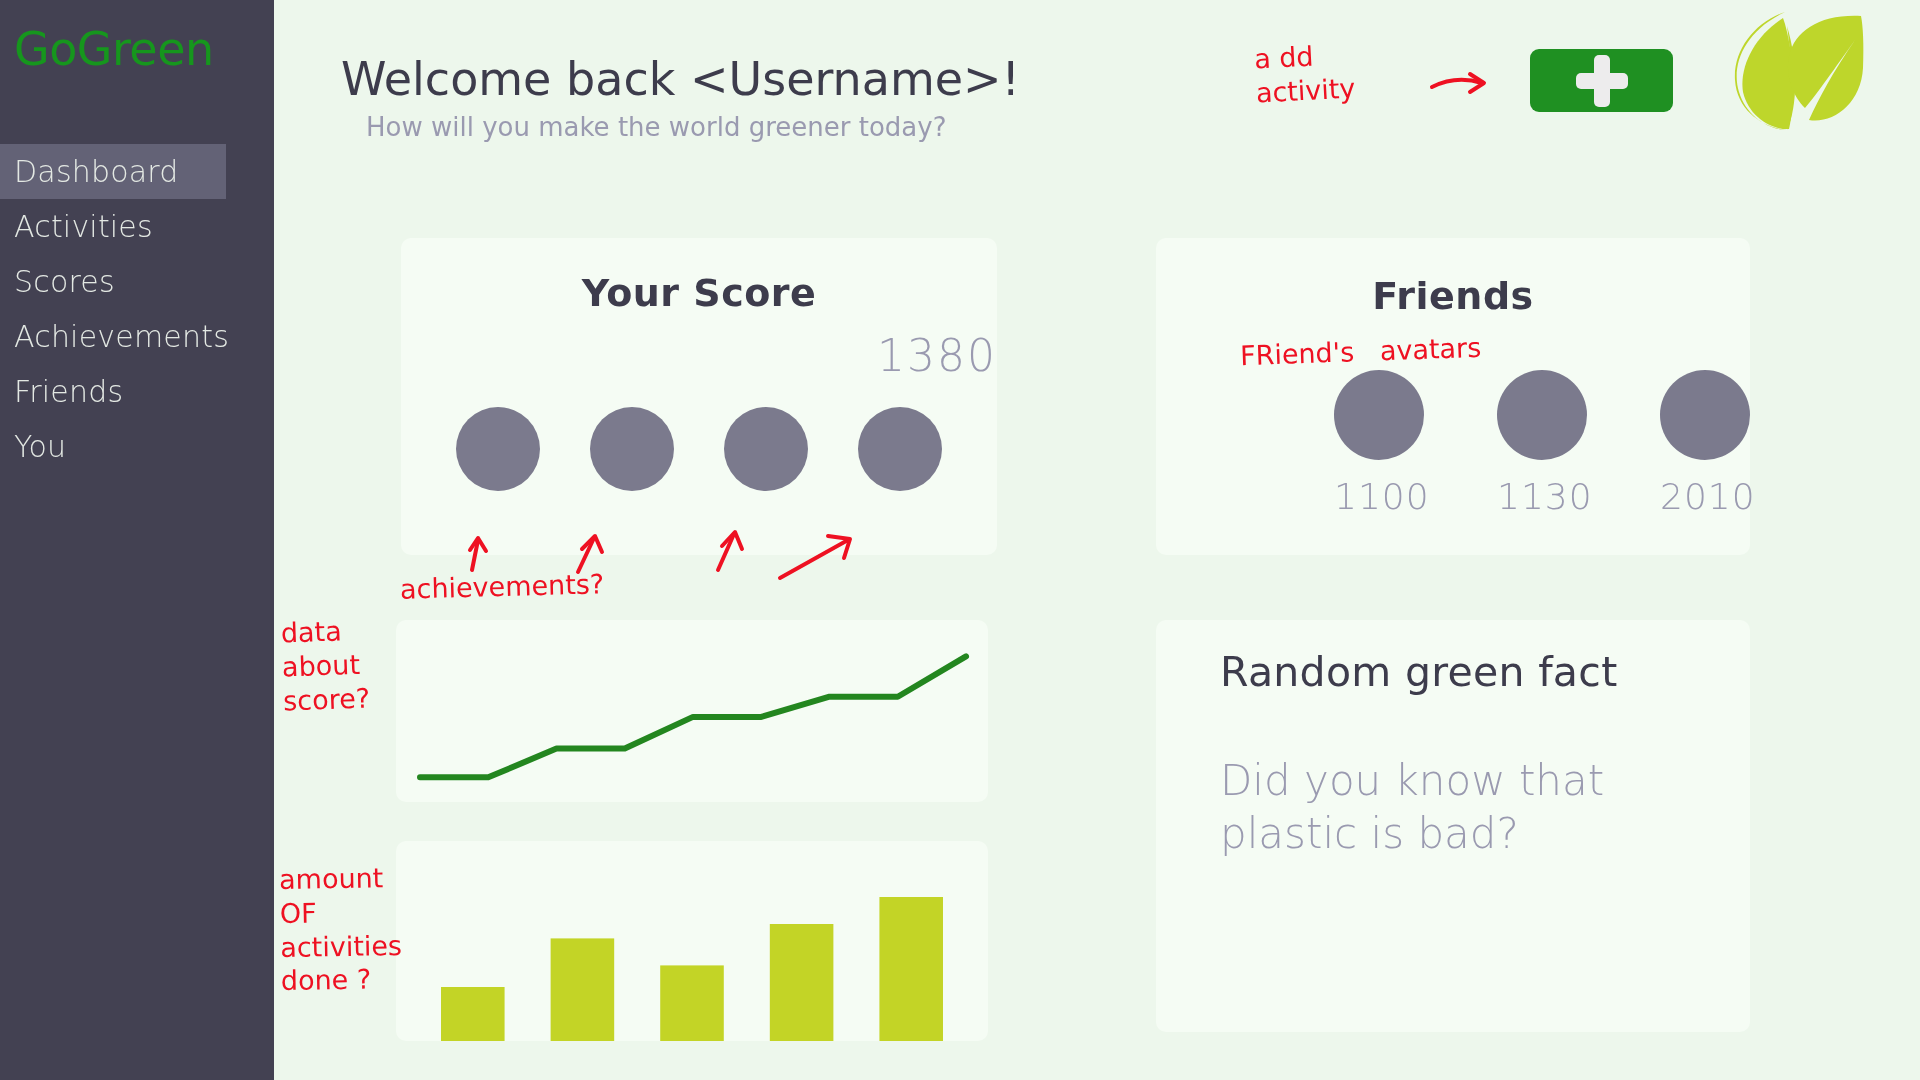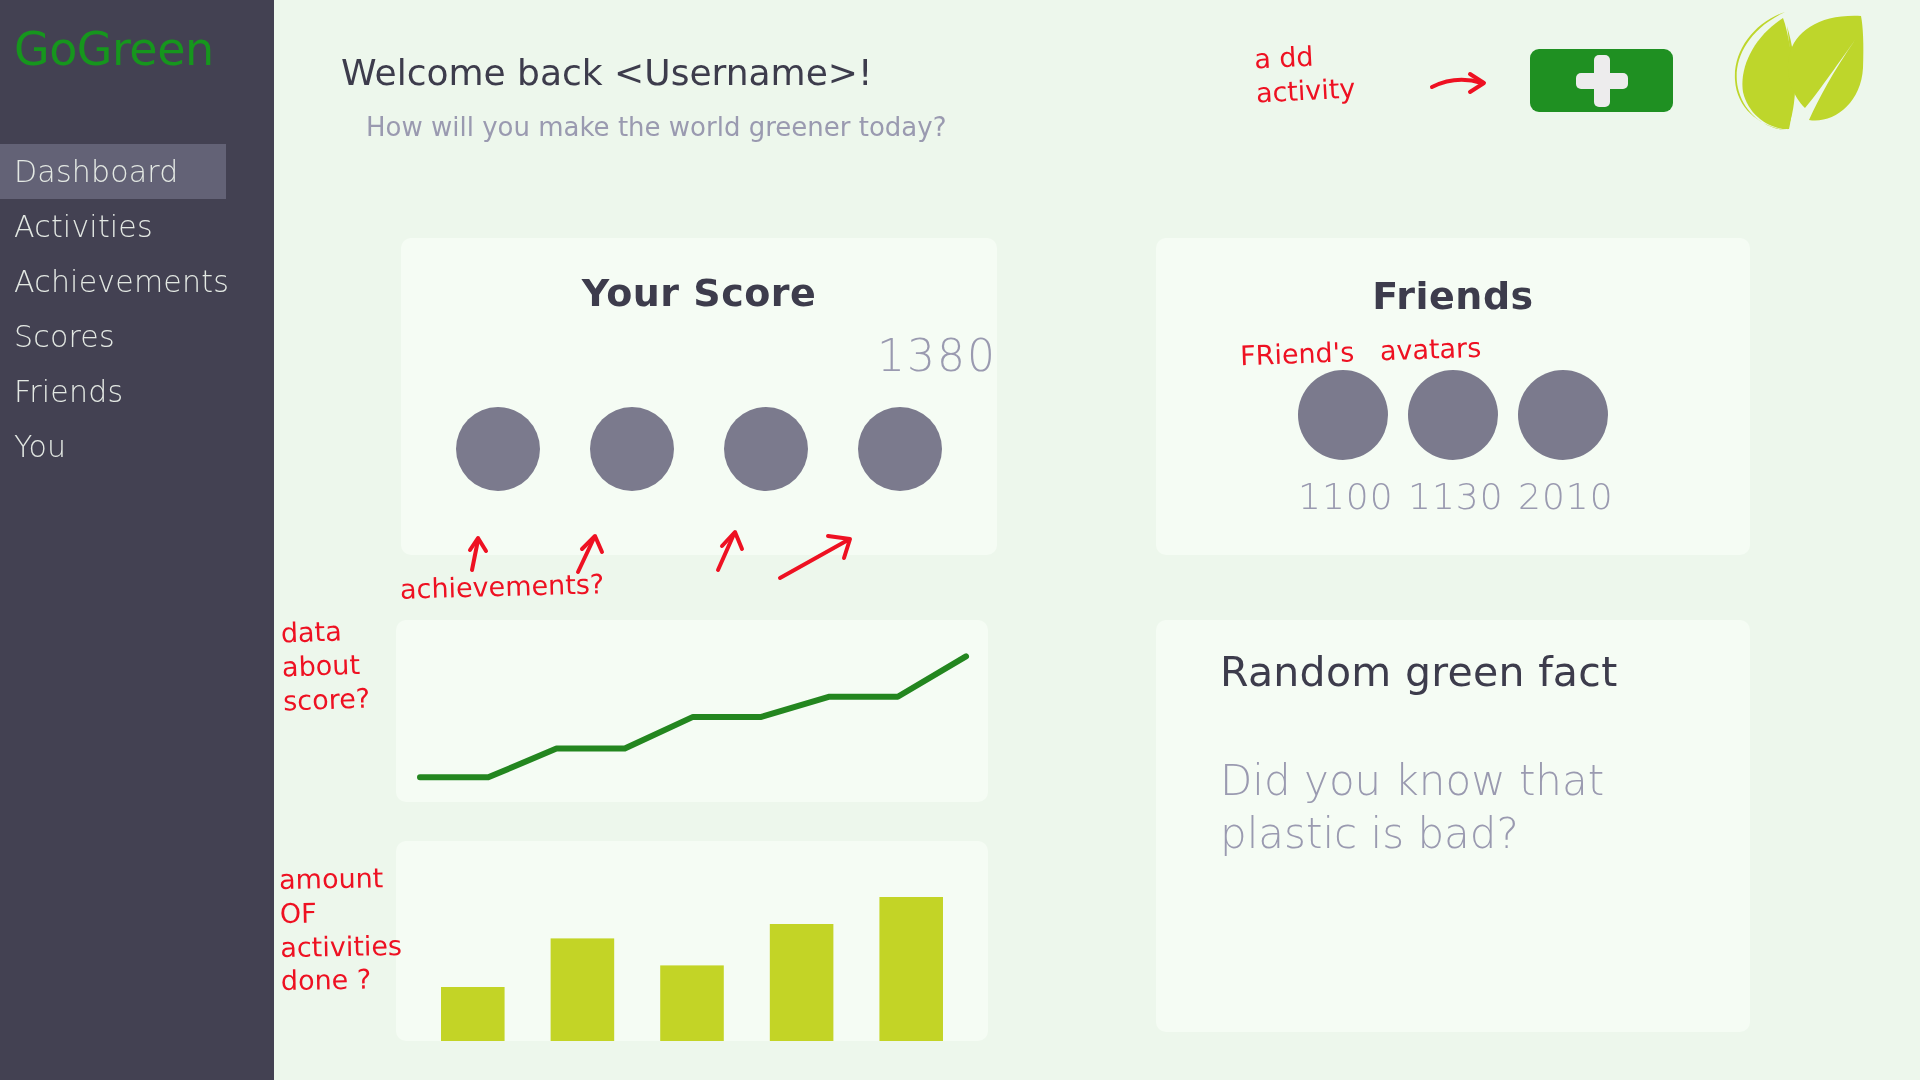--- a/index.html
+++ b/index.html
@@ -30,21 +30,21 @@
     height:55px; display:flex; align-items:center;
     padding-left:14px;
     color:#e3e8e3; font-size:30px; font-weight:300;
     letter-spacing:0.2px;
   }
   .nav-item.active { background:#636276; }
 
   
   .welcome-title {
     position:absolute; left:341px; top:52px;
-    font-size:36px; color:#3d3c4c; font-weight:400;
+    font-size:46px; color:#3d3c4c; font-weight:400;
     letter-spacing:0px; white-space:nowrap;
   }
   .welcome-sub {
     position:absolute; left:343px; top:112px;
     font-size:26px; color:#9a9ab0; font-weight:400;
     white-space:nowrap;
     margin-left:23px;
   }
   .add-btn {
     position:absolute; left:1530px; top:49px;
@@ -90,21 +90,21 @@
   .avatar-row {
     display:flex; justify-content:center; gap:50px;
     margin-top:26px;
   }
   .avatar {
     width:84px; height:84px; border-radius:50%;
     background:#7b7a8d;
   }
 
   .friends-row {
-    display:flex; justify-content:center; gap:20px; margin-top:52px;
+    display:flex; justify-content:flex-end; gap:73px; margin-top:52px;
   }
   .friend { width:90px; text-align:center; }
   .friend .avatar { width:90px; height:90px; margin:0 auto; }
   .friend-score {
     margin-top:16px; font-size:36px; font-weight:300;
     color:#9a9ab0; letter-spacing:1px;
   }
 
   .fact-title {
     margin:28px 0 0 64px; font-size:41px; font-weight:400;
@@ -145,24 +145,24 @@
   <div class="sidebar">
     <div class="brand">GoGreen</div>
     <div class="nav">
       <div class="nav-item active">
         <span>Dashboard</span>
       </div>
       <div class="nav-item">
         <span>Activities</span>
       </div>
       <div class="nav-item">
+        <span>Scores</span>
+      </div>
+      <div class="nav-item">
         <span>Achievements</span>
-      </div>
-      <div class="nav-item">
-        <span>Scores</span>
       </div>
       <div class="nav-item">
         <span>Friends</span>
       </div>
       <div class="nav-item">
         <span>You</span>
       </div>
     </div>
   </div>
 

